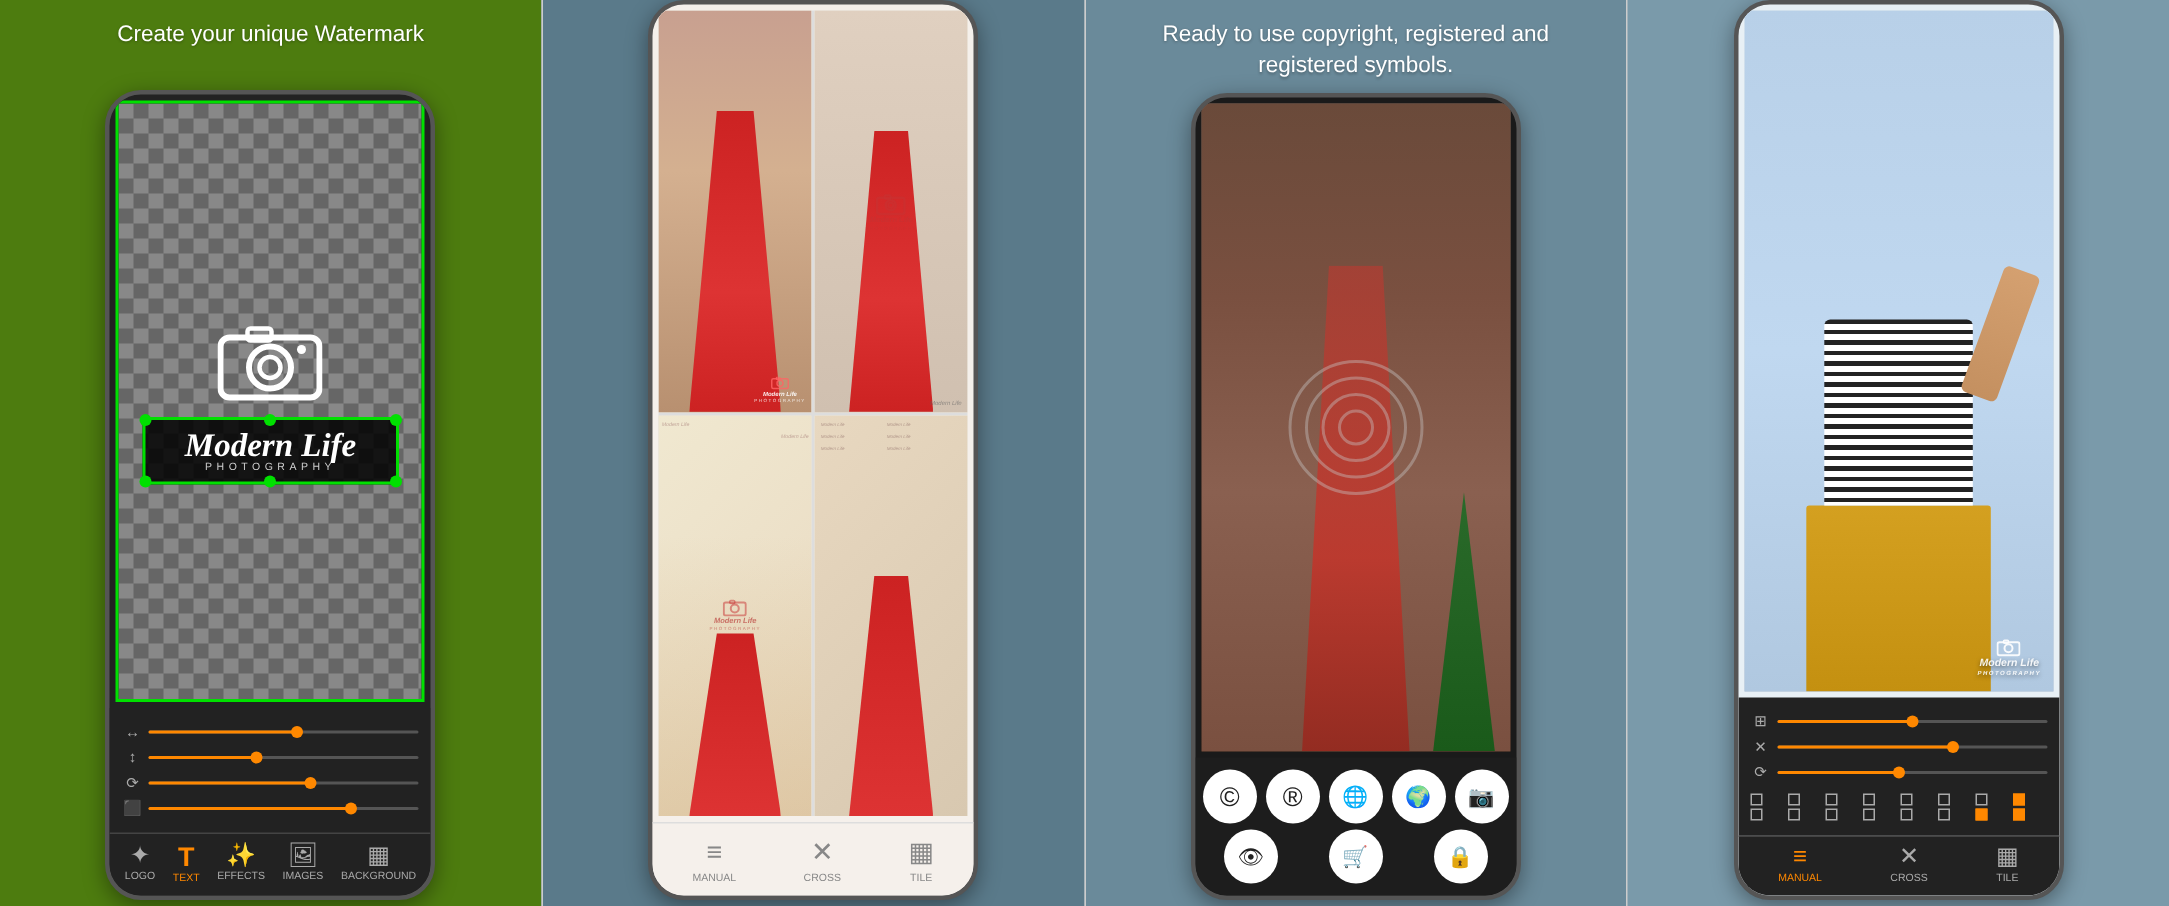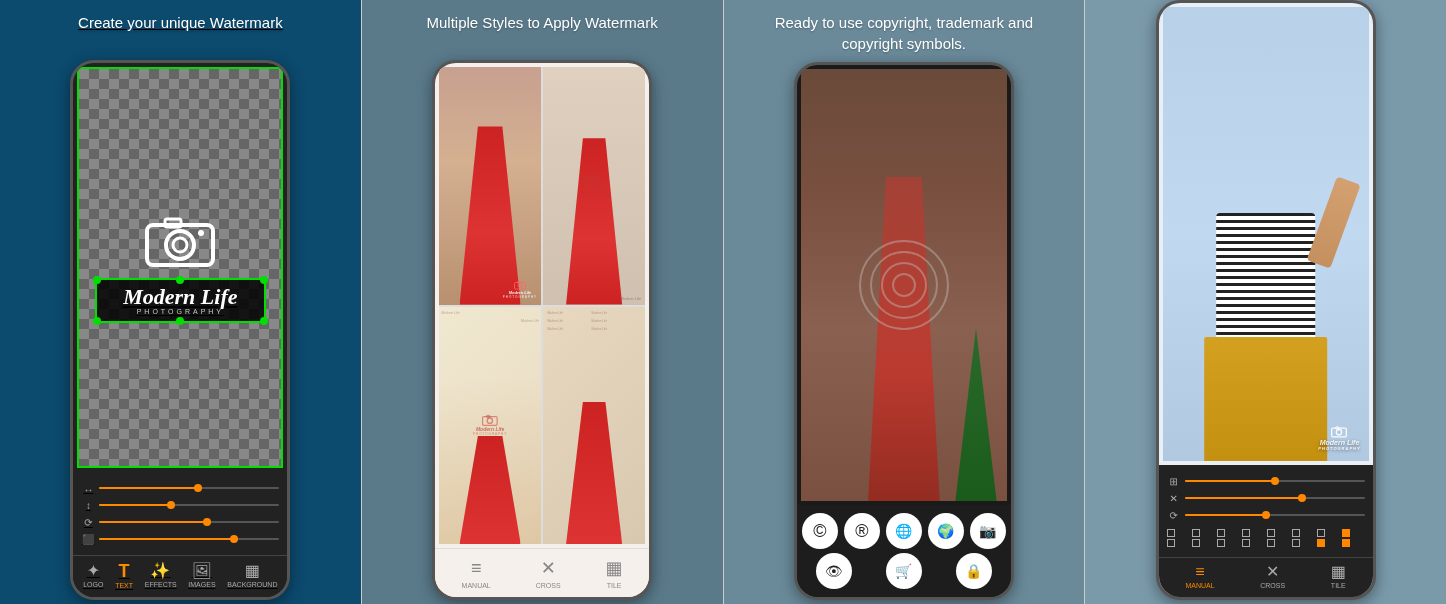--- a/index.html
+++ b/index.html
@@ -15,21 +15,21 @@
 
     .panel {
       flex: 1;
       display: flex;
       flex-direction: column;
       align-items: center;
       position: relative;
       overflow: hidden;
     }
 
-    .panel-1 { background: #0c4a6e; text-decoration: underline; }
+    .panel-1 { background: #4d7c0f; }
     .panel-2 { background: #5a7a8a; border-left: 1px solid #ccc; }
     .panel-3 { background: #6a8a9a; border-left: 1px solid #ccc; }
     .panel-4 { background: #7a9aaa; border-left: 1px solid #ccc; }
 
     .panel-title {
       color: white;
       font-size: 15px;
       text-align: center;
       padding: 12px 20px 8px;
       line-height: 1.4;
@@ -425,22 +425,20 @@
       </div>
       <div class="toolbar-item">
         <div class="toolbar-icon">▦</div>
         <span>BACKGROUND</span>
       </div>
     </div>
   </div>
 </div>
 
 <div class="panel panel-2">
-  <div class="panel-title">Multiple Styles
-to Apply Watermark</div>
 
   <div class="phone-container p2-phone">
     <div class="p2-grid">
 
       <div class="grid-cell">
         <div style="position:absolute;inset:0;background:linear-gradient(180deg,#c8a090 0%,#d4b090 40%,#b89070 100%)"></div>
         <div style="position:absolute;bottom:0;left:50%;transform:translateX(-50%);width:60%;height:75%;background:linear-gradient(180deg,#cc2222,#dd3333 60%,#cc2222);clip-path:polygon(30% 0%,70% 0%,100% 100%,0% 100%)"></div>
         <div style="position:absolute;bottom:6px;right:4px;display:flex;flex-direction:column;align-items:center;">
           <svg width="12" height="10" viewBox="0 0 24 18" fill="none">
               <rect x="1" y="4" width="22" height="13" rx="2" stroke="rgba(255,100,100,0.8)" stroke-width="2"></rect>
@@ -513,21 +511,21 @@
       <div class="p2-tool">
         <div class="p2-tool-icon">▦</div>
         <span>TILE</span>
       </div>
     </div>
   </div>
 </div>
 
 <div class="panel panel-3">
   <div class="panel-title">Ready to use copyright,
-trademark and copyright symbols.</div>
+registered and registered symbols.</div>
 
   <div class="phone-container p3-phone">
     <div class="p3-image">
 
       <div style="position:absolute;inset:0;background:linear-gradient(180deg,#6a4a3a 0%,#7a5040 30%,#8a6050 60%,#7a5040 100%);"></div>
 
       <div style="position:absolute;bottom:0;left:50%;transform:translateX(-50%);width:58%;height:75%;background:linear-gradient(180deg,rgba(180,60,50,0.7) 0%,rgba(200,50,40,0.8) 60%,rgba(150,40,30,0.9) 100%);clip-path:polygon(35% 0%,65% 0%,80% 100%,20% 100%);"></div>
 
       <div class="christmas-tree"></div>
 

